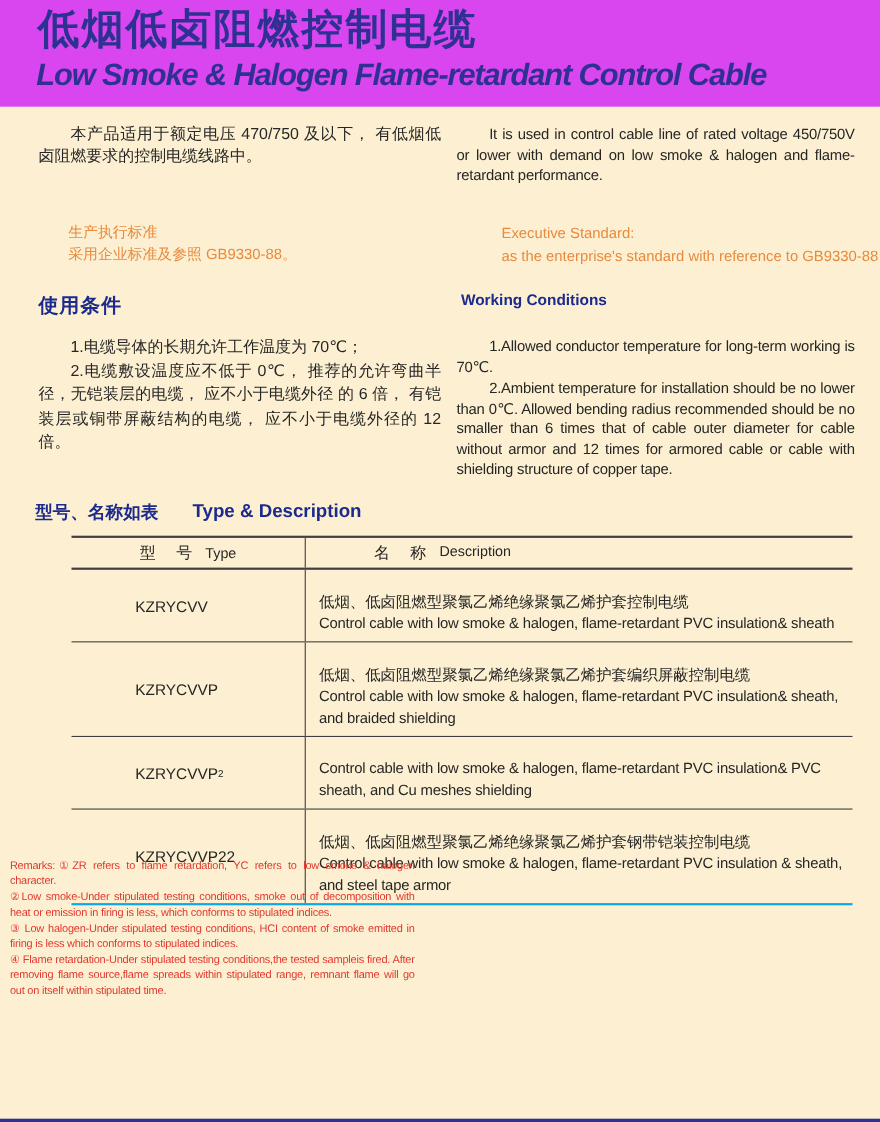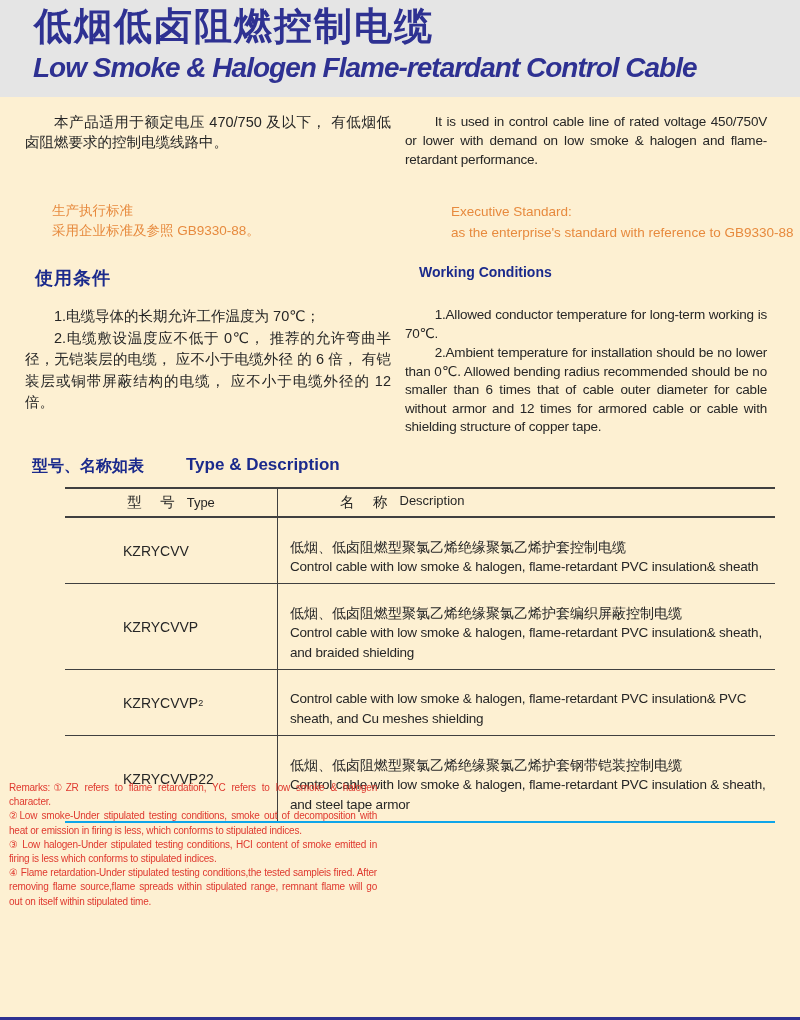--- a/index.html
+++ b/index.html
@@ -3,52 +3,52 @@
 <meta charset="utf-8">
 <style>
   html { background:#e8e8e8; }
   body {
     position:relative; width:800px; height:1020px; margin:0 auto;
     background:#fdf0d2; overflow:hidden;
     font-family:"Liberation Sans","DejaVu Sans",sans-serif;
     color:#262626;
   }
   
-  .header-white { position:absolute; top:0; left:0; width:800px; height:97px; background:#e5e5e5; }
+  .header-white { position:absolute; top:0; left:0; width:800px; height:97px; background:#d946ef; }
   .title-zh {
     position:absolute; left:34px; top:1px; font-size:38px; font-weight:bold;
     color:#2e3192; letter-spacing:2px; white-space:nowrap;
   }
   .title-en {
     position:absolute; left:33px; top:52px; font-size:28px; font-weight:bold; font-style:italic;
     color:#2e3192; letter-spacing:-1px; white-space:nowrap;
   }
   
   .two-col { position:absolute; left:0; width:800px; display:flex; align-items:flex-start; }
-  .col-l { margin-left:25px; width:366px; }
+  .col-l { margin-left:35px; width:366px; }
   .col-r { margin-left:14px; width:362px; }
 
   .intro-row   { top:112px; }
   .intro-zh { font-size:14.5px; line-height:20px; text-indent:2em; text-align:justify; }
   .intro-en { font-size:13.5px; line-height:19px; text-indent:2.2em; text-align:justify; letter-spacing:-0.2px; }
 
   .standard-row { top:201px; }
   .standard-zh { padding-left:27px; color:#e78a3e; font-size:13.5px; line-height:20px; }
   .standard-en { padding-left:32px; color:#e78a3e; font-size:13.5px; line-height:21px; }
 
   .wc-head-zh { position:absolute; left:35px;  top:266px; font-size:18px; font-weight:bold; color:#1b2a8c; letter-spacing:1px; }
   .wc-head-en { position:absolute; left:419px; top:264px; font-size:14px; font-weight:bold; color:#1b2a8c; }
 
   .working-row { top:306px; }
   .working-zh p { margin:0; font-size:14.5px; line-height:21.5px; text-indent:2em; text-align:justify; }
   .working-en p { margin:0 0 1px 0; font-size:13.5px; line-height:18.5px; text-indent:2.2em; text-align:justify; letter-spacing:-0.2px; }
 
   
   .type-head-zh { position:absolute; left:32px;  top:456px; font-size:16px; font-weight:bold; color:#1b2a8c; }
-  .type-head-en { position:absolute; left:186px; top:455px; font-size:17px; font-weight:bold; color:#1b2a8c; }
+  .type-head-en { position:absolute; left:175px; top:455px; font-size:17px; font-weight:bold; color:#1b2a8c; }
 
   .ttable { position:absolute; top:487px; left:65px; width:710px;
             border-top:2px solid #404040; border-bottom:2px solid #0ea5e9; }
   .thead-row { display:flex; align-items:center; height:27px; border-bottom:2px solid #404040; }
   .th-type  { width:213px; box-sizing:border-box; border-right:1.5px solid #404040; text-align:center; height:100%;
               display:flex; align-items:center; justify-content:center; }
   .th-desc  { flex:1; padding-left:62px; display:flex; }
   .th-zh { font-size:14.5px; letter-spacing:2px; }
   .th-en { font-size:13px; margin-left:10px; }
   .trow { display:flex; }

